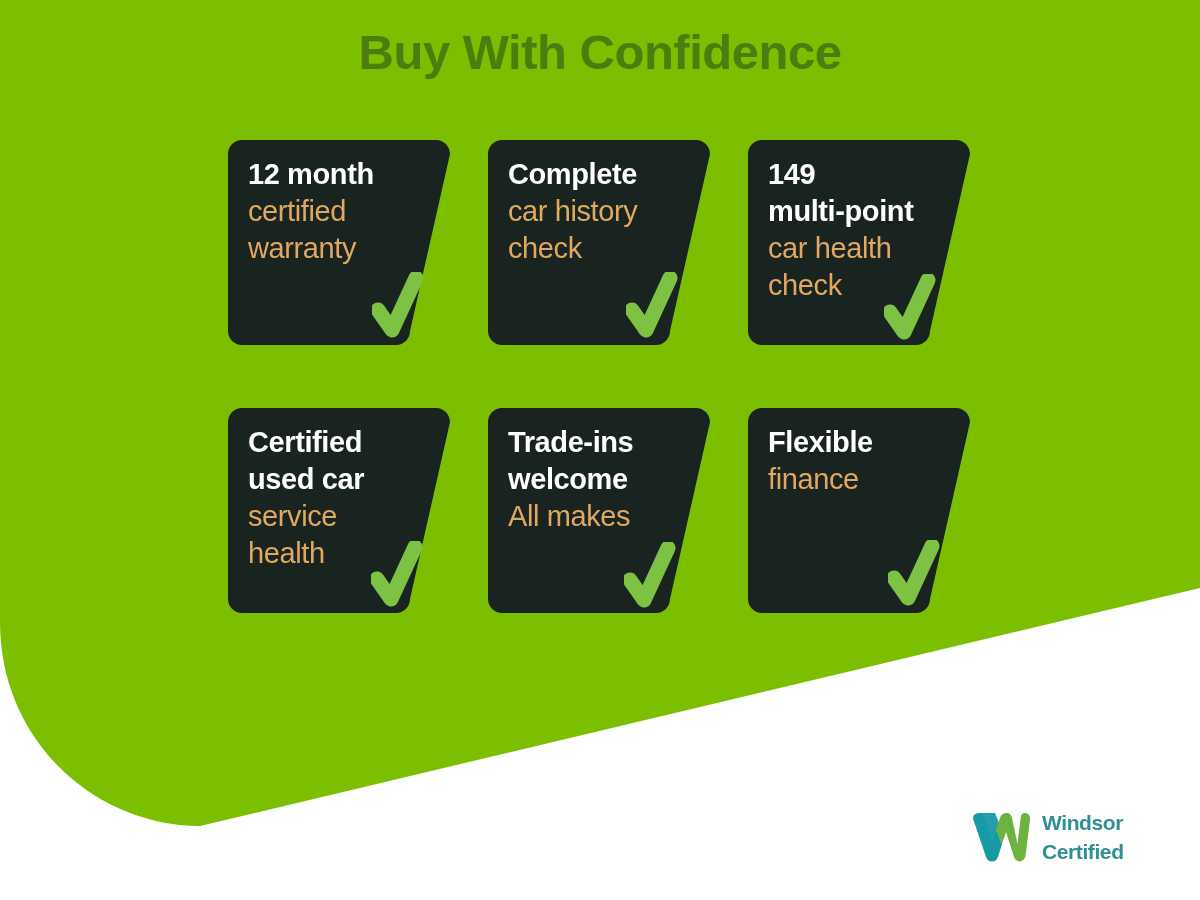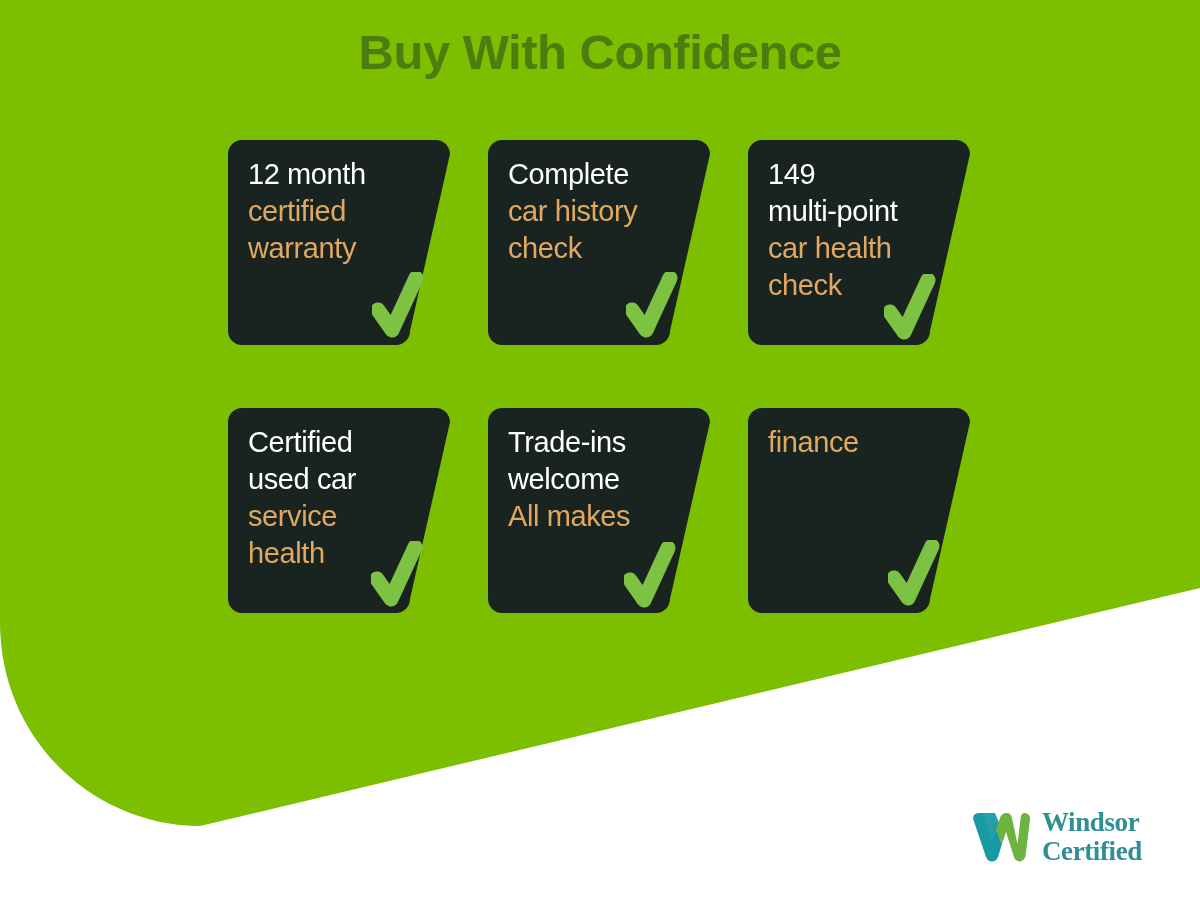--- a/index.html
+++ b/index.html
@@ -73,21 +73,21 @@
     width: 200px;
     z-index: 2;
   }
   .card-line {
     font-size: 29px;
     line-height: 37px;
     font-weight: normal;
     letter-spacing: -0.4px;
     white-space: nowrap;
   }
-  .card-line.white  { color: #ffffff; }
+  .card-line.white  { color: #ffffff; font-weight: bold; }
   .card-line.accent { color: #e0a860; }
 
   .card-check {
     position: absolute;
     z-index: 3;
     width: 54px;
     height: 66px;
   }
   .card-check svg { display: block; }
 
@@ -96,26 +96,25 @@
     position: absolute;
     left: 972px;
     top: 808px;
     display: flex;
     align-items: center;
     gap: 10px;
   }
   #brand-mark { width: 60px; height: 58px; }
   #brand-mark svg { display: block; }
   #brand-wordmark {
-    font-size: 27px;
+    font-size: 21px;
     line-height: 29px;
     font-weight: bold;
     color: #2f8f95;
     letter-spacing: -0.4px;
-    font-family: Liberation Serif, serif;
   }
   #brand-wordmark .wm-line { display: block; white-space: nowrap; }
 </style>
 </head>
 <body>
 
 <div id="stage">
 
   <div id="green-backdrop">
     <svg width="1200" height="900" viewBox="0 0 1200 900" xmlns="http://www.w3.org/2000/svg">
@@ -225,20 +224,21 @@
         </div>
       </div>
 
       <div class="card">
         <div class="card-shape">
           <svg width="222" height="205" viewBox="0 0 222 205" xmlns="http://www.w3.org/2000/svg">
             <path d="M 14,0 L 208,0 C 215.7,0 222,6.3 222,14 L 182,191 C 182,198.7 175.7,205 168,205 L 14,205 C 6.3,205 0,198.7 0,191 L 0,14 C 0,6.3 6.3,0 14,0 Z" fill="#192320"></path>
           </svg>
         </div>
         <div class="card-text">
+          <div class="card-line white">Flexible</div>
           <div class="card-line accent">finance</div>
         </div>
         <div class="card-check" style="left:140px; top:132px;">
           <svg width="54" height="66" viewBox="0 0 54 66" xmlns="http://www.w3.org/2000/svg">
             <path d="M 6,38 L 20,58 L 44,6" fill="none" stroke="#7dc242" stroke-width="15" stroke-linecap="round" stroke-linejoin="round"></path>
           </svg>
         </div>
       </div>
 
     </div>

